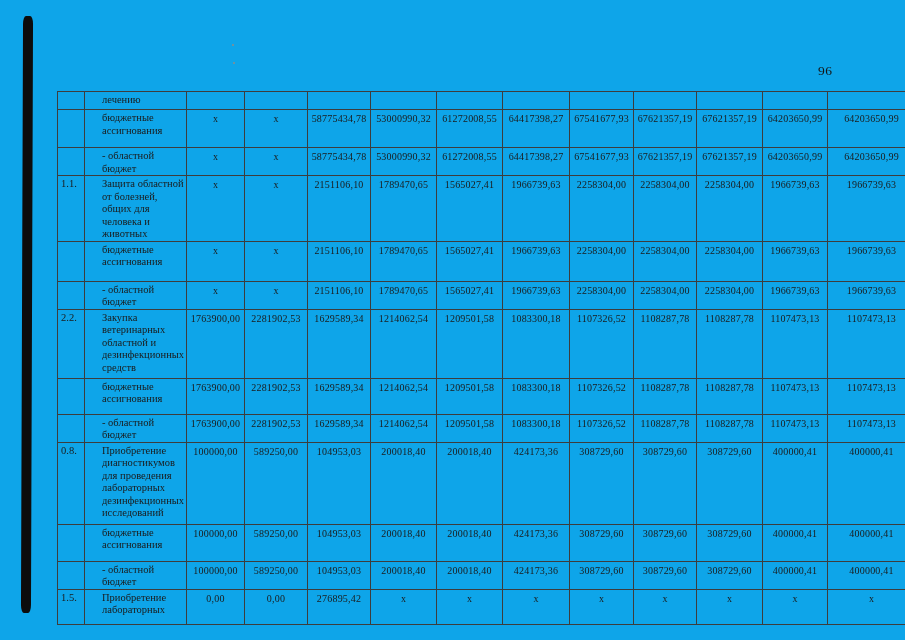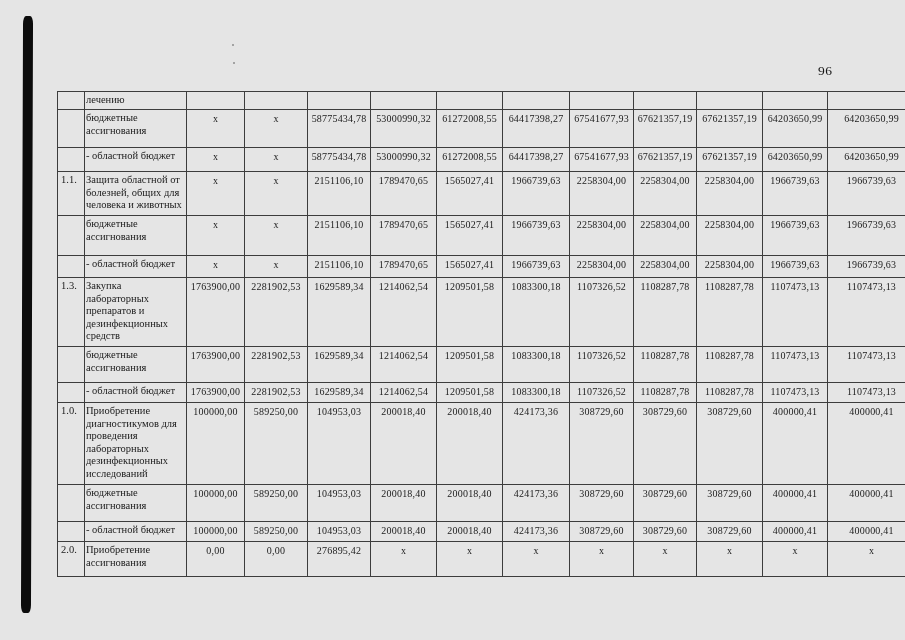--- a/index.html
+++ b/index.html
@@ -4,21 +4,21 @@
 <style>
   * { margin: 0; padding: 0; box-sizing: border-box; }
   html, body {
     width: 905px; height: 640px;
     background: #ffffff;
     overflow: hidden;
   }
   .page {
     position: relative;
     width: 905px; height: 640px;
-    background: #e5e5e5;
+    background: #0ea5e9;
     font-family: "Liberation Serif", serif;
     color: #1a1a1a;
     overflow: hidden;
   }
   .binding-bar {
     position: absolute;
     left: 22px; top: 16px;
     width: 10px; height: 597px;
     background: #0c0c0c;
     border-radius: 3px / 8px;
@@ -48,21 +48,21 @@
   }
   .cell {
     border: 1px solid #3d3d3d;
     vertical-align: top;
     font-size: 10.5px;
     line-height: 12.5px;
     overflow: hidden;
     color: #1b1b1b;
   }
   .cell.num  { padding: 2px 1px 0 3px; }
-  .cell.name { padding: 2px 2px 0 1px; }
+  .cell.name { padding: 2px 2px 0 17px; }
   .cell.val  { text-align: center; padding-top: 3px; font-size: 10px; letter-spacing: 0.2px; }
 </style>
 </head>
 <body>
 
 <div class="page">
   <div class="binding-bar"></div>
   <div class="page-number">96</div>
   <div class="speck speck1"></div>
   <div class="speck speck2"></div>
@@ -168,22 +168,22 @@
           <td class="cell val">1789470,65</td>
           <td class="cell val">1565027,41</td>
           <td class="cell val">1966739,63</td>
           <td class="cell val">2258304,00</td>
           <td class="cell val">2258304,00</td>
           <td class="cell val">2258304,00</td>
           <td class="cell val">1966739,63</td>
           <td class="cell val">1966739,63</td>
         </tr>
         <tr style="height: 69px;">
-          <td class="cell num">1.3.</td>
-          <td class="cell name">Закупка лабораторных препаратов и дезинфекционных средств</td>
+          <td class="cell num">2.2.</td>
+          <td class="cell name">Закупка ветеринарных областной и дезинфекционных средств</td>
           <td class="cell val">1763900,00</td>
           <td class="cell val">2281902,53</td>
           <td class="cell val">1629589,34</td>
           <td class="cell val">1214062,54</td>
           <td class="cell val">1209501,58</td>
           <td class="cell val">1083300,18</td>
           <td class="cell val">1107326,52</td>
           <td class="cell val">1108287,78</td>
           <td class="cell val">1108287,78</td>
           <td class="cell val">1107473,13</td>
@@ -213,21 +213,21 @@
           <td class="cell val">1214062,54</td>
           <td class="cell val">1209501,58</td>
           <td class="cell val">1083300,18</td>
           <td class="cell val">1107326,52</td>
           <td class="cell val">1108287,78</td>
           <td class="cell val">1108287,78</td>
           <td class="cell val">1107473,13</td>
           <td class="cell val">1107473,13</td>
         </tr>
         <tr style="height: 82px;">
-          <td class="cell num">1.0.</td>
+          <td class="cell num">0.8.</td>
           <td class="cell name">Приобретение диагностикумов для проведения лабораторных дезинфекционных исследований</td>
           <td class="cell val">100000,00</td>
           <td class="cell val">589250,00</td>
           <td class="cell val">104953,03</td>
           <td class="cell val">200018,40</td>
           <td class="cell val">200018,40</td>
           <td class="cell val">424173,36</td>
           <td class="cell val">308729,60</td>
           <td class="cell val">308729,60</td>
           <td class="cell val">308729,60</td>
@@ -258,22 +258,22 @@
           <td class="cell val">200018,40</td>
           <td class="cell val">200018,40</td>
           <td class="cell val">424173,36</td>
           <td class="cell val">308729,60</td>
           <td class="cell val">308729,60</td>
           <td class="cell val">308729,60</td>
           <td class="cell val">400000,41</td>
           <td class="cell val">400000,41</td>
         </tr>
         <tr style="height: 35px;">
-          <td class="cell num">2.0.</td>
-          <td class="cell name">Приобретение ассигнования</td>
+          <td class="cell num">1.5.</td>
+          <td class="cell name">Приобретение лабораторных</td>
           <td class="cell val">0,00</td>
           <td class="cell val">0,00</td>
           <td class="cell val">276895,42</td>
           <td class="cell val">x</td>
           <td class="cell val">x</td>
           <td class="cell val">x</td>
           <td class="cell val">x</td>
           <td class="cell val">x</td>
           <td class="cell val">x</td>
           <td class="cell val">x</td>

